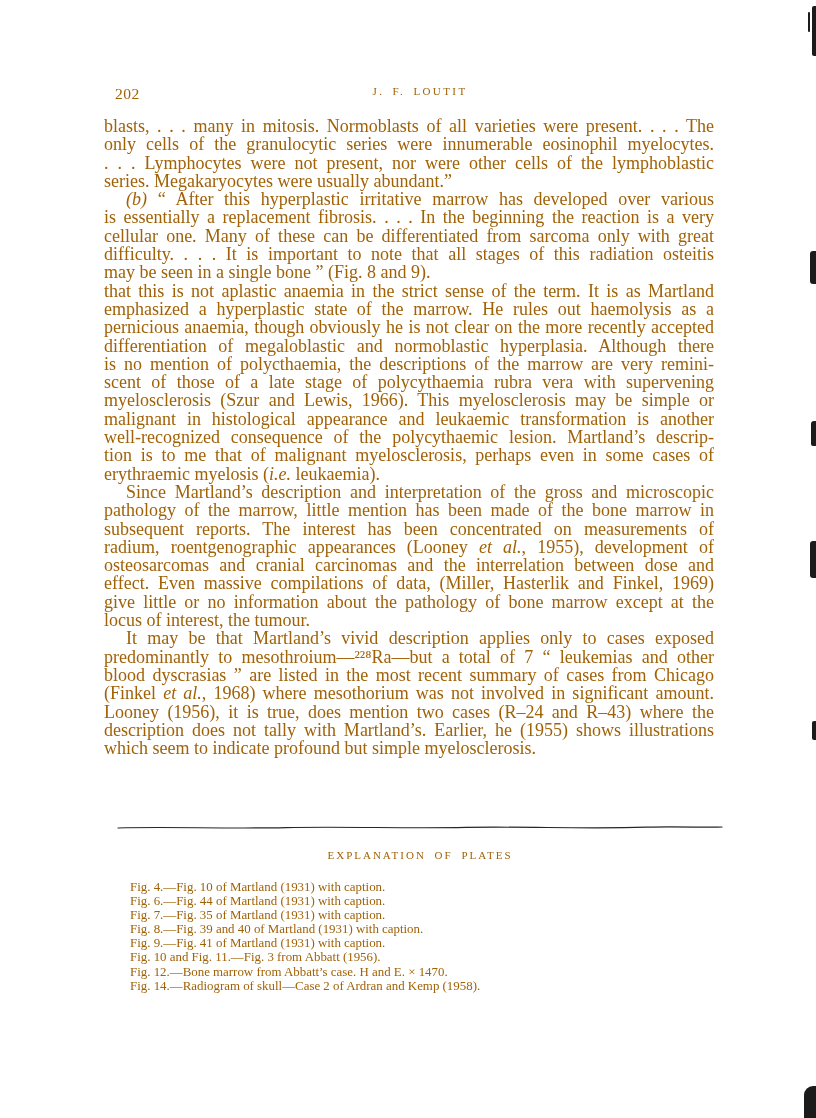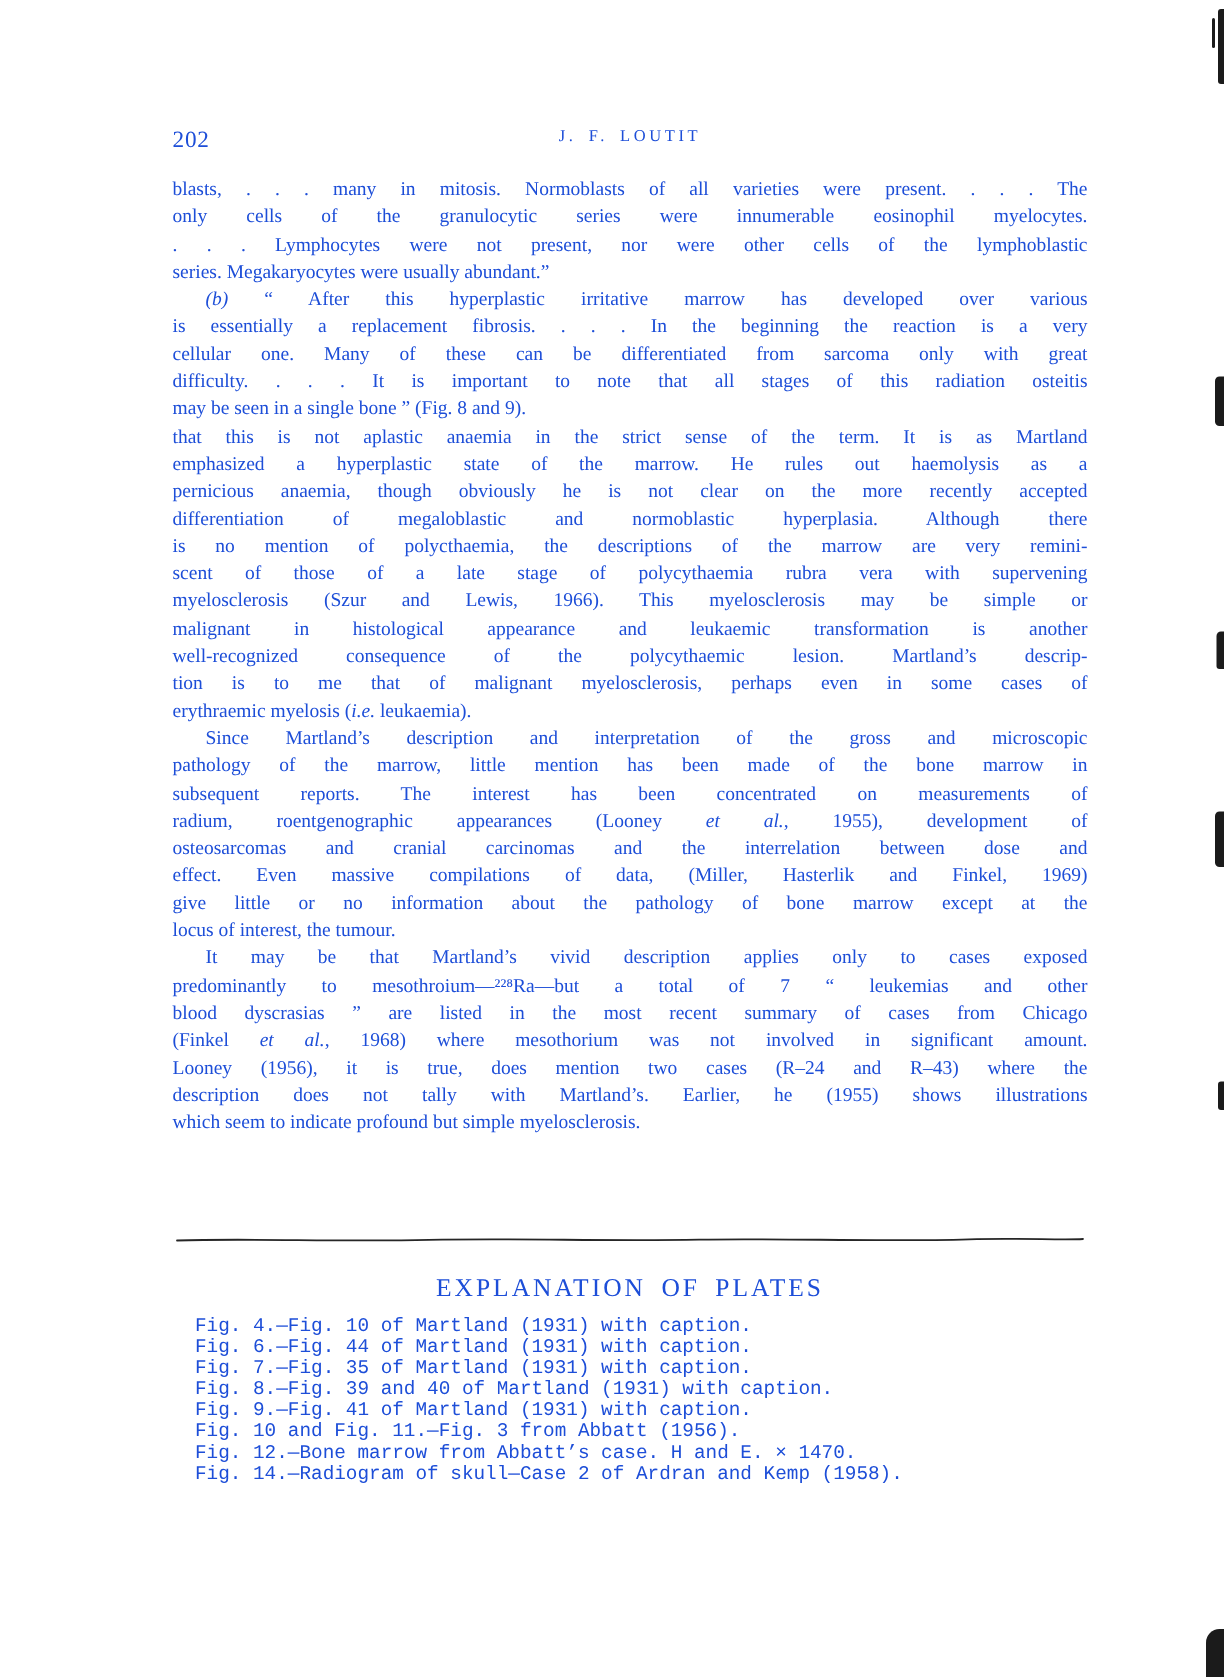--- a/index.html
+++ b/index.html
@@ -1,46 +1,46 @@
 <!DOCTYPE html>
 <html><head>
 <meta charset="utf-8">
 <style>
   html,body { margin:0; padding:0; background:#e8e8e8; }
   .page {
     position:relative;
     width:816px; height:1118px;
     background:#ffffff;
-    color:#1d4ed8;
+    color:#a16207;
     font-family:"Liberation Serif", serif;
     overflow:hidden;
     margin:0 auto;
   }
   .header { position:absolute; left:115px; top:85px; width:610px; height:20px; }
   .pagenum { position:absolute; left:0; top:0; font-size:15.5px; letter-spacing:.5px; }
   .runhead { display:block; text-align:center; font-size:11px; letter-spacing:2.4px; word-spacing:3px; }
 
-  .body-text { position:absolute; left:115px; top:117px; width:610px; font-size:13px; }
+  .body-text { position:absolute; left:104px; top:117px; width:610px; font-size:18px; }
   .para { margin:0; }
   .tline {
     height:18.3px; line-height:18.3px;
     text-align:justify; text-align-last:justify;
     white-space:normal;
   }
   .tline.last { text-align:left; text-align-last:auto; }
   .tline.indent { text-indent:22px; }
   .tline i { font-style:italic; }
 
   .rule-wrap { position:absolute; left:116px; top:819px; width:608px; height:10px; }
 
   .plates { position:absolute; left:115px; top:849px; width:610px; }
   .plates-heading {
-    text-align:center; font-size:17px; letter-spacing:2px; word-spacing:4px;
+    text-align:center; font-size:11px; letter-spacing:2px; word-spacing:4px;
   }
-  .plates-list { margin-top:8px; padding-left:15px;font-family:Liberation Mono, monospace; }
+  .plates-list { margin-top:19px; padding-left:15px; }
   .plate-item { font-size:12.9px; line-height:14.1px; height:14.1px; white-space:nowrap; }
 
   .artifact { position:absolute; background:#1b1b1b; }
   .a1 { right:0; top:6px;    width:4px;  height:50px; border-radius:2px 0 0 2px; }
   .a1b{ right:6px; top:12px; width:2px;  height:20px; border-radius:1px; }
   .a2 { right:0; top:251px;  width:6px;  height:33px; border-radius:3px 0 0 3px; }
   .a3 { right:0; top:421px;  width:5px;  height:25px; border-radius:3px 0 0 2px; }
   .a4 { right:0; top:541px;  width:6px;  height:37px; border-radius:3px 0 0 3px; }
   .a5 { right:0; top:721px;  width:4px;  height:19px; border-radius:2px 0 0 2px; }
   .a6 { right:0; top:1086px; width:12px; height:32px; border-radius:9px 0 0 0; }

